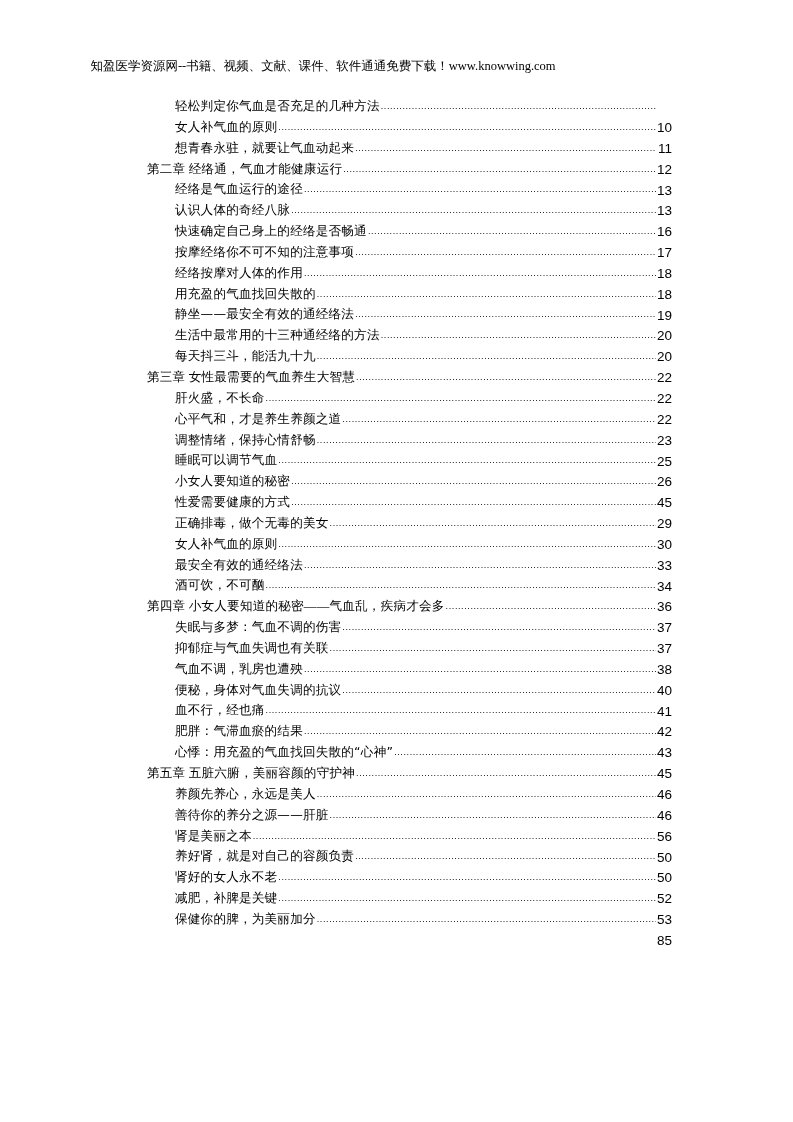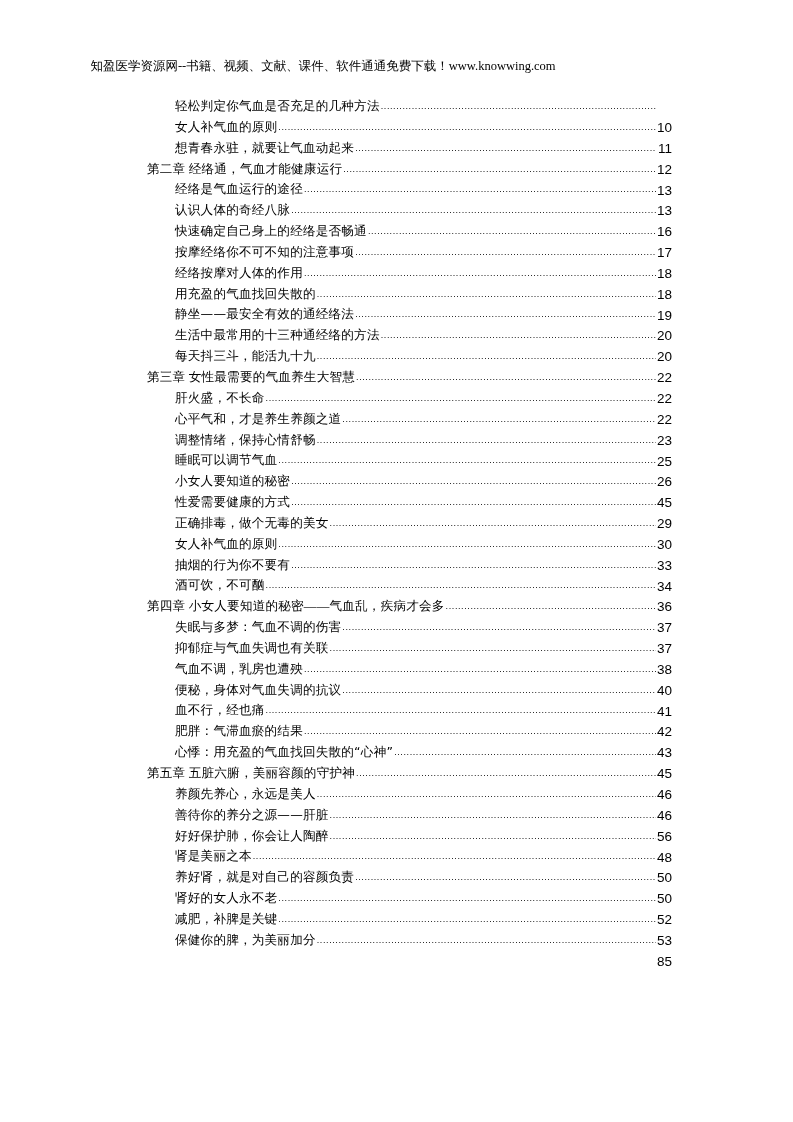--- a/index.html
+++ b/index.html
@@ -124,21 +124,21 @@
       <span class="title">正确排毒，做个无毒的美女</span>
       <span class="dots"></span>
       <span class="page">30</span>
     </div>
   <div class="row sub">
       <span class="title">女人补气血的原则</span>
       <span class="dots"></span>
       <span class="page">33</span>
     </div>
   <div class="row sub">
-      <span class="title">抽烟的行为你不要有</span>
+      <span class="title">最安全有效的通经络法</span>
       <span class="dots"></span>
       <span class="page">34</span>
     </div>
   <div class="row sub">
       <span class="title">酒可饮，不可酗</span>
       <span class="dots"></span>
       <span class="page">36</span>
     </div>
   <div class="row chapter">
       <span class="title">第四章  小女人要知道的秘密——气血乱，疾病才会多</span>
@@ -187,25 +187,20 @@
     </div>
   <div class="row sub">
       <span class="title">养颜先养心，永远是美人</span>
       <span class="dots"></span>
       <span class="page">46</span>
     </div>
   <div class="row sub">
       <span class="title">善待你的养分之源——肝脏</span>
       <span class="dots"></span>
       <span class="page">56</span>
-    </div>
-  <div class="row sub">
-      <span class="title">好好保护肺，你会让人陶醉</span>
-      <span class="dots"></span>
-      <span class="page">48</span>
     </div>
   <div class="row sub">
       <span class="title">肾是美丽之本</span>
       <span class="dots"></span>
       <span class="page">50</span>
     </div>
   <div class="row sub">
       <span class="title">养好肾，就是对自己的容颜负责</span>
       <span class="dots"></span>
       <span class="page">50</span>

